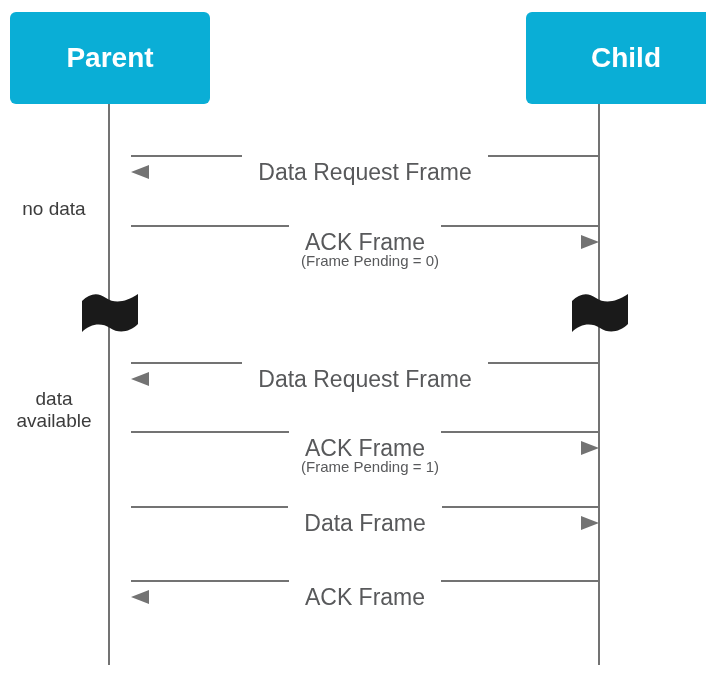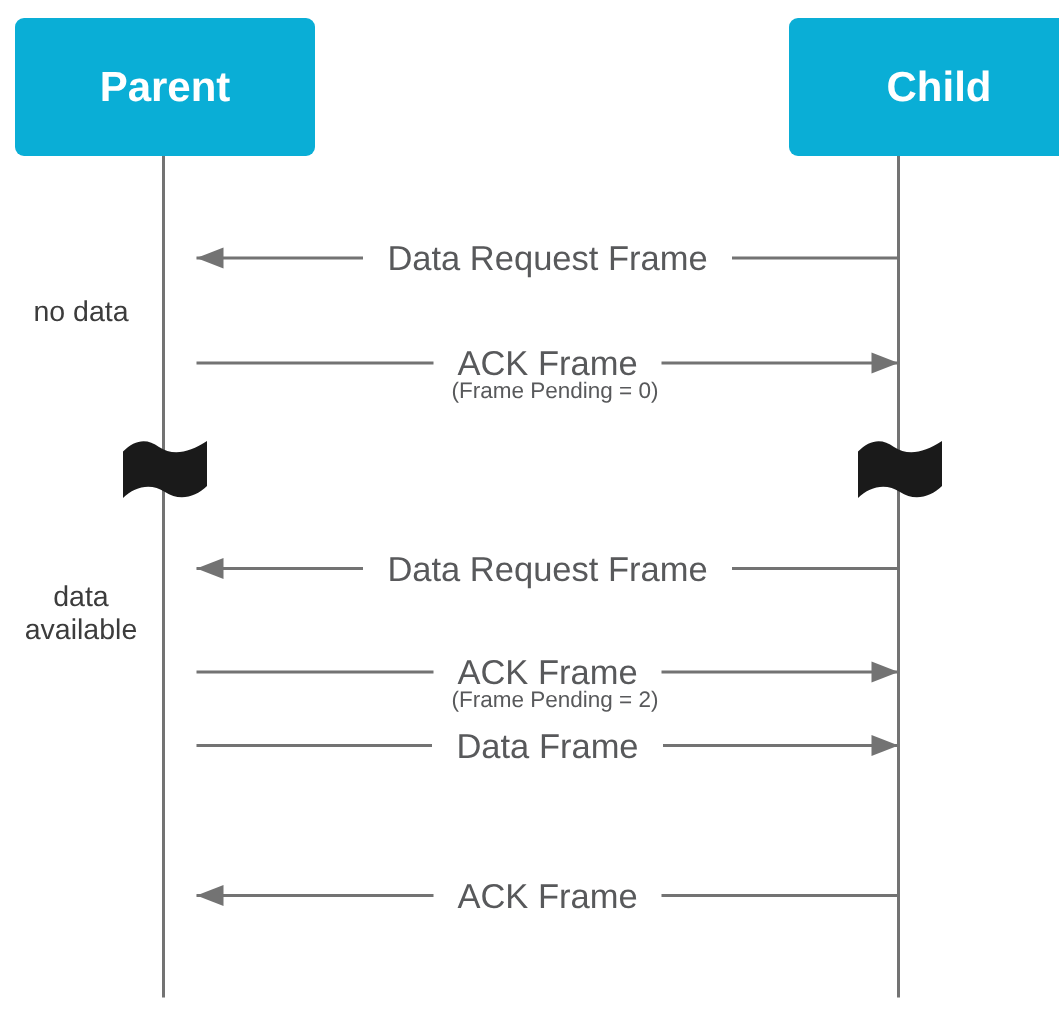--- a/index.html
+++ b/index.html
@@ -22,21 +22,21 @@
     color:var(--actor-text);font-size:28px;font-weight:bold;
   }
   .actor-parent{left:10px;}
   .actor-child{left:498px;margin-left:28px;}
 
   .lifeline{position:absolute;top:104px;width:2px;height:561px;background:var(--line);}
   .lifeline-parent{left:108px;}
   .lifeline-child{left:598px;}
 
   .msg{position:absolute;left:109px;width:490px;height:34px;}
-  .line-row{position:relative;display:flex;align-items:center;height:34px;margin-left:22px;}
+  .line-row{position:relative;display:flex;align-items:flex-start;height:34px;margin-left:22px;}
   .seg{flex:1;height:2px;background:var(--line);}
   .msg-label{
     padding:0 16px;font-size:23px;color:var(--label-text);
     white-space:nowrap;line-height:34px;
   }
   .arrowhead{position:absolute;top:50%;width:0;height:0;transform:translateY(-50%);}
   .arrowhead.left{
     left:0;
     border-top:7px solid transparent;border-bottom:7px solid transparent;
     border-right:18px solid var(--line);
@@ -61,21 +61,21 @@
   .flag{position:absolute;width:56px;height:42px;}
   .flag path{fill:var(--flag);}
   .flag-parent{left:82px;top:292px;}
   .flag-child{left:572px;top:292px;}
 
   
   .msg-1{top:155px;}
   .msg-2{top:225px;}
   .msg-3{top:362px;}
   .msg-4{top:431px;}
-  .msg-5{top:480px;}
+  .msg-5{top:506px;}
   .msg-6{top:580px;}
 </style>
 </head>
 <body>
 
 <div class="canvas">
 
   <div class="actor actor-parent">
     <span>Parent</span>
   </div>
@@ -126,21 +126,21 @@
     <div class="sublabel"></div>
   </div>
 
   <div class="msg msg-4">
     <div class="line-row">
       <span class="seg"></span>
       <span class="msg-label">ACK Frame</span>
       <span class="seg"></span>
       <span class="arrowhead right"></span>
     </div>
-    <div class="sublabel">(Frame Pending = 2)</div>
+    <div class="sublabel">(Frame Pending = 1)</div>
   </div>
 
   <div class="msg msg-5">
     <div class="line-row">
       <span class="seg"></span>
       <span class="msg-label">Data Frame</span>
       <span class="seg"></span>
       <span class="arrowhead right"></span>
     </div>
     <div class="sublabel"></div>

